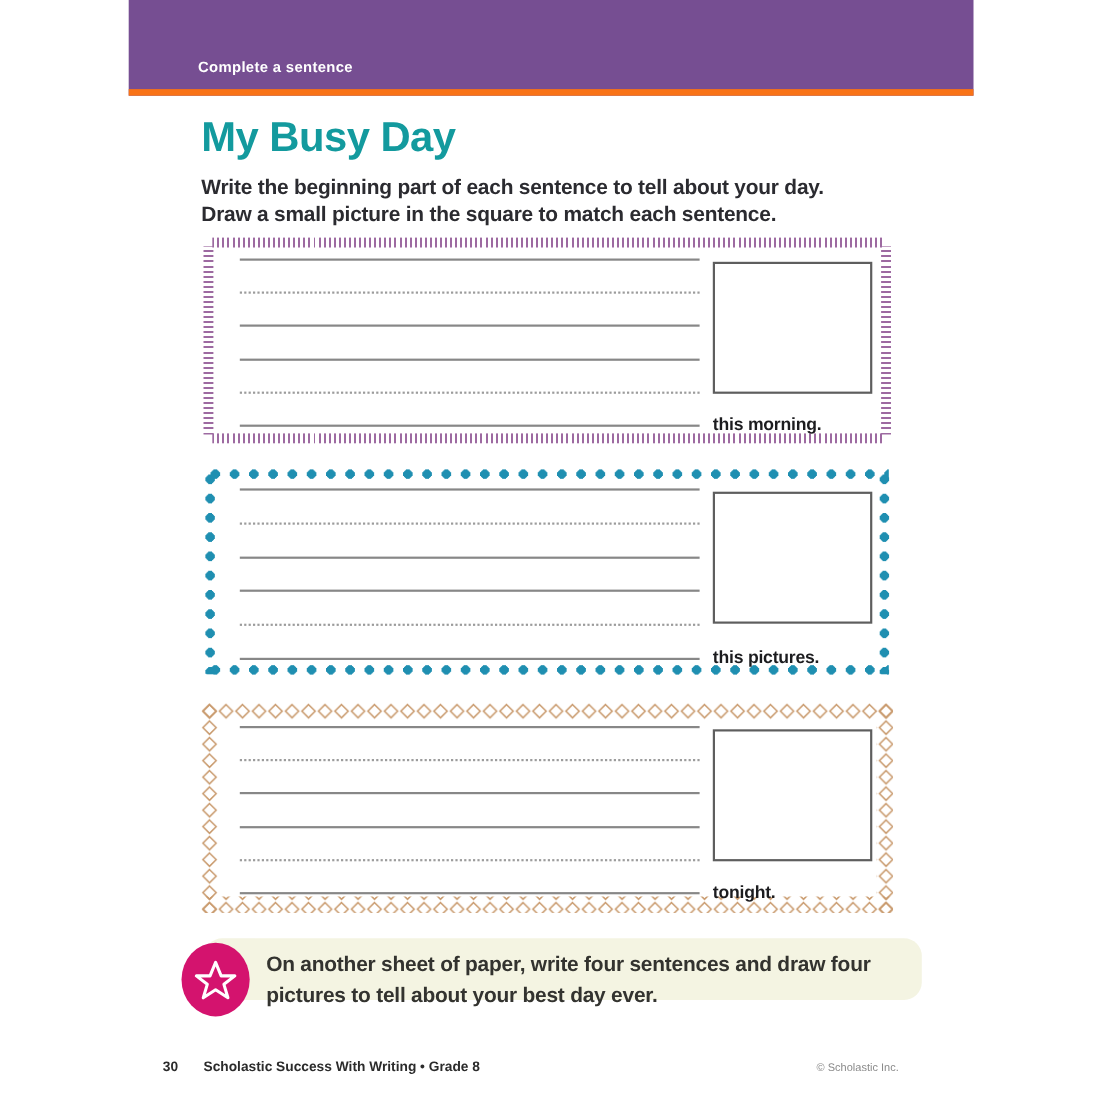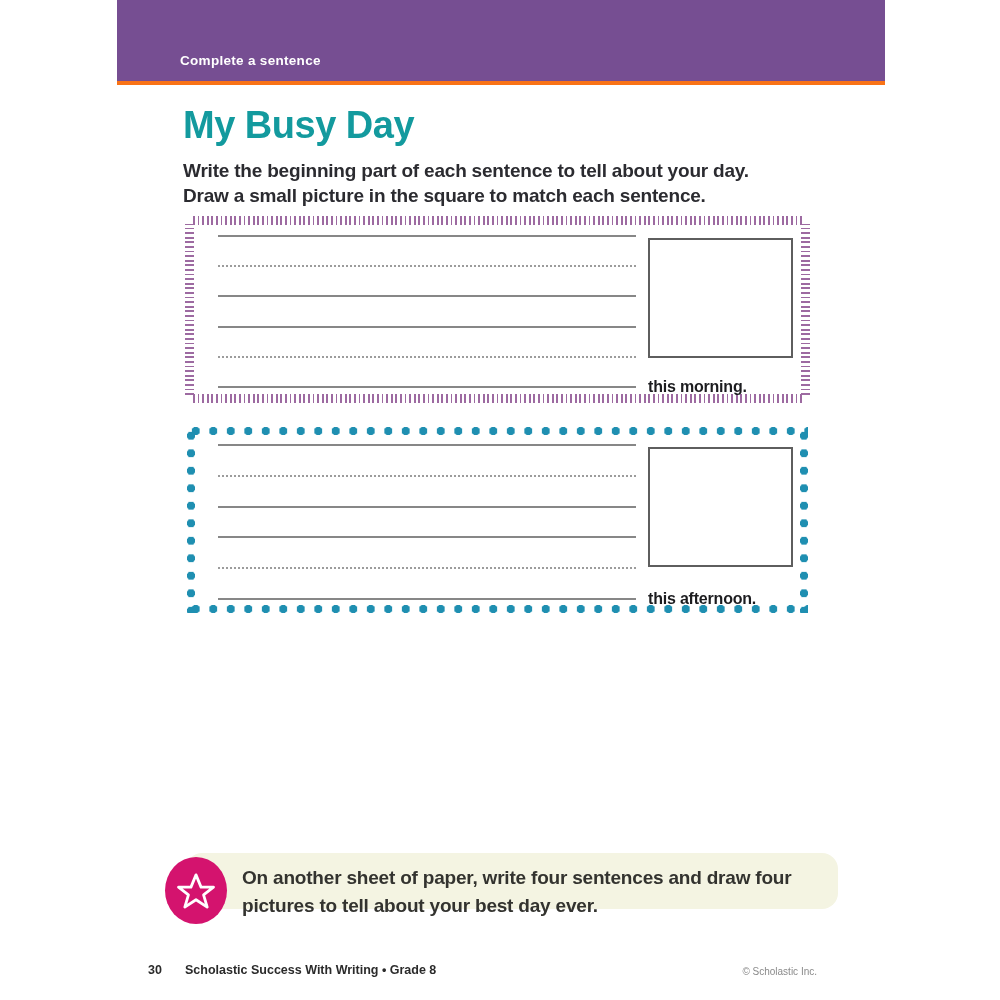--- a/index.html
+++ b/index.html
@@ -4,21 +4,21 @@
 <style>
   html,body{margin:0;padding:0;background:#ffffff;}
   .page{
     position:relative;width:1000px;height:1000px;background:#ffffff;overflow:hidden;
     font-family:"Liberation Sans","DejaVu Sans",sans-serif;
   }
 
   
   .header-bar{
     position:absolute;left:117px;top:0;width:768px;height:81px;
-    background:#764e92;border-bottom:4px solid #f97316;
+    background:#764e92;border-bottom:6px solid #f97316;
   }
   .lesson-tag{
     position:absolute;left:63px;bottom:13px;color:#ffffff;
     font-size:13.5px;font-weight:bold;letter-spacing:.3px;
   }
 
   
   .page-title{
     position:absolute;left:183px;top:104px;color:#139a9e;
     font-size:38px;font-weight:bold;letter-spacing:-.5px;text-align:right;
@@ -146,23 +146,46 @@
     <div class="dots-right"></div>
     <div class="lines">
       <div class="wline solid"></div>
       <div class="wline dotted"></div>
       <div class="wline solid"></div>
       <div class="wline solid"></div>
       <div class="wline dotted"></div>
       <div class="wline solid"></div>
     </div>
     <div class="draw-square"></div>
-    <div class="box-label">this afternoon.</div>
+    <div class="box-label">this pictures.</div>
   </section>
 
+  <section class="activity-box box-tonight">
+    <svg class="diamond-border" width="629" height="191">
+      <defs>
+        <pattern id="dpat" width="15" height="15" patternUnits="userSpaceOnUse">
+          <path d="M7.5 1.5 L13.5 7.5 L7.5 13.5 L1.5 7.5 Z" fill="none" stroke="#c99a6d" stroke-width="1.4"></path>
+        </pattern>
+      </defs>
+      <rect x="0" y="0" width="629" height="15" fill="url(#dpat)"></rect>
+      <rect x="0" y="176" width="629" height="15" fill="url(#dpat)"></rect>
+      <rect x="0" y="0" width="15" height="191" fill="url(#dpat)"></rect>
+      <rect x="614" y="0" width="15" height="191" fill="url(#dpat)"></rect>
+    </svg>
+    <div class="lines">
+      <div class="wline solid"></div>
+      <div class="wline dotted"></div>
+      <div class="wline solid"></div>
+      <div class="wline solid"></div>
+      <div class="wline dotted"></div>
+      <div class="wline solid"></div>
+    </div>
+    <div class="draw-square"></div>
+    <div class="box-label">tonight.</div>
+  </section>
 
   <aside class="note">
     <div class="note-badge">
       <svg width="42" height="42" viewBox="0 0 60 60">
         <path d="M30 7 L37.2 24.5 L55 24.5 L40.8 35.5 L46 53 L30 42.5 L14 53 L19.2 35.5 L5 24.5 L22.8 24.5 Z" fill="none" stroke="#ffffff" stroke-width="4" stroke-linejoin="round"></path>
       </svg>
     </div>
     <p class="note-text" style="margin:0;">On another sheet of paper, write four sentences and draw four pictures to tell about your best day ever.</p>
   </aside>
 

